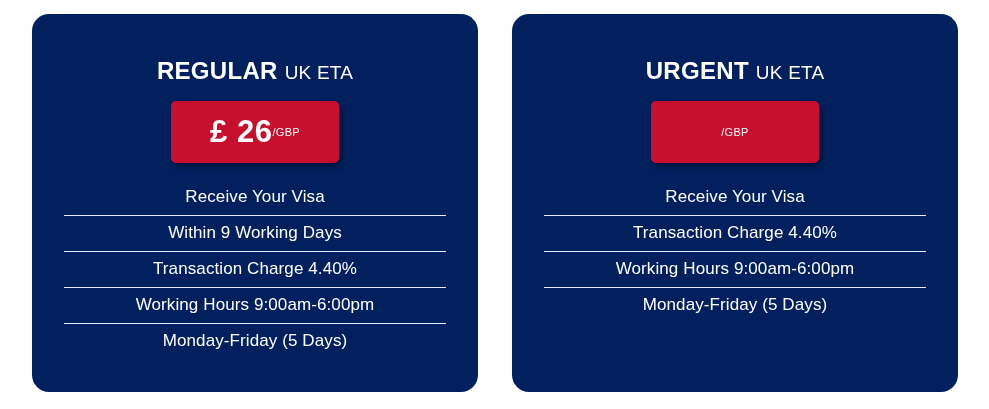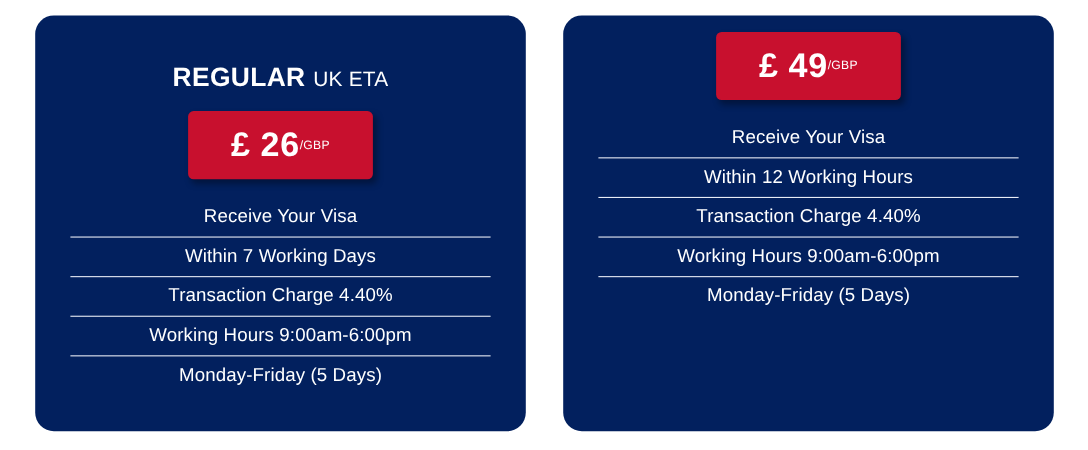--- a/index.html
+++ b/index.html
@@ -120,39 +120,40 @@
       <span class="title-main">REGULAR</span><span class="title-sub">UK ETA</span>
     </div>
 
     <div class="price-badge">
       <span class="price-amount">£ 26</span>
         <span class="price-currency">/GBP</span>
     </div>
 
     <ul class="feature-list">
       <li class="feature-item">Receive Your Visa</li>
-      <li class="feature-item">Within 7 Working Days</li>
+      <li class="feature-item">Within 9 Working Days</li>
       <li class="feature-item">Transaction Charge 4.40%</li>
       <li class="feature-item">Working Hours 9:00am-6:00pm</li>
       <li class="feature-item">Monday-Friday (5 Days)</li>
     </ul>
 
   </div>
 
   <div class="plan-card card-1">
 
+    <div class="plan-title">
+      <span class="title-main">URGENT</span><span class="title-sub">UK ETA</span>
+    </div>
 
     <div class="price-badge">
-      <span class="price-amount">£ 49</span>
         <span class="price-currency">/GBP</span>
     </div>
 
     <ul class="feature-list">
       <li class="feature-item">Receive Your Visa</li>
-      <li class="feature-item">Within 12 Working Hours</li>
       <li class="feature-item">Transaction Charge 4.40%</li>
       <li class="feature-item">Working Hours 9:00am-6:00pm</li>
       <li class="feature-item">Monday-Friday (5 Days)</li>
     </ul>
 
   </div>
 
 </div>
 
 </body></html>

